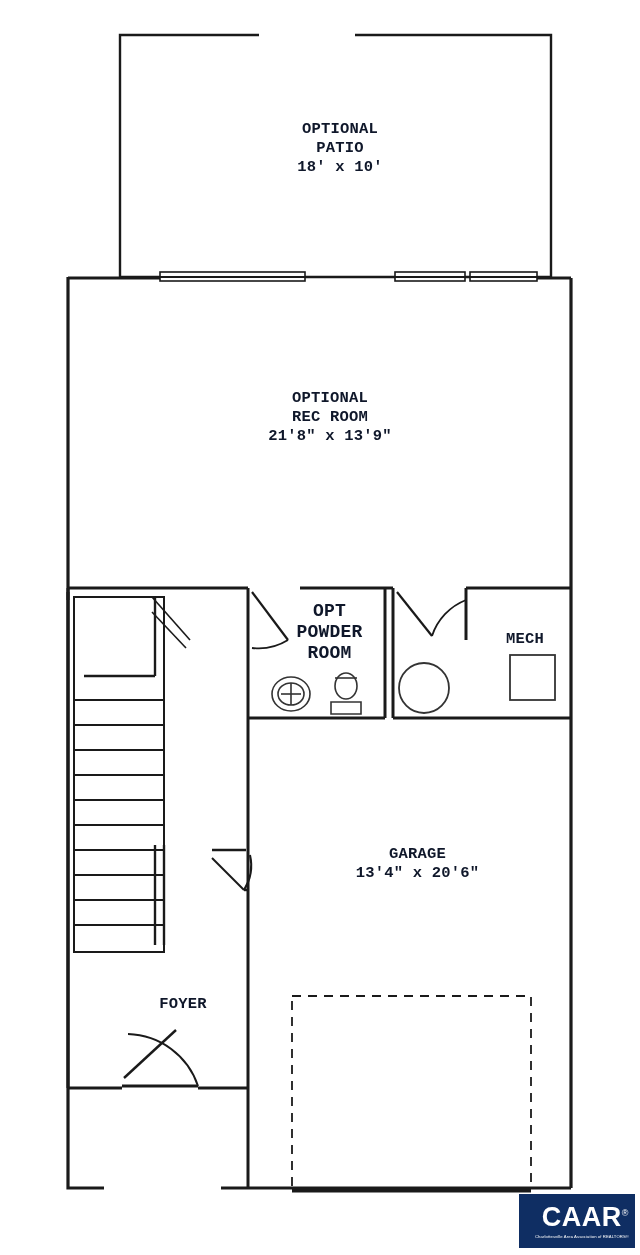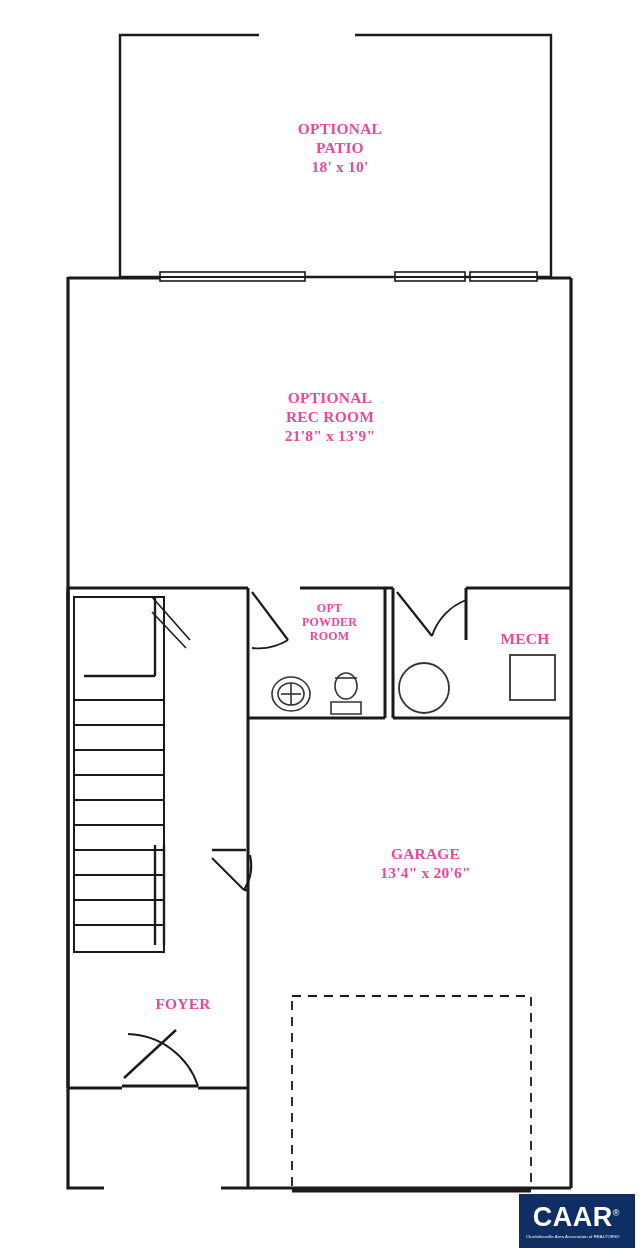--- a/index.html
+++ b/index.html
@@ -17,74 +17,74 @@
   #floorplan {
     position: absolute;
     left: 0;
     top: 0;
     width: 640px;
     height: 1255px;
   }
   .room-label {
     position: absolute;
     text-align: center;
-    color: #ec4899;
+    color: #0f172a;
     font-weight: bold;
     line-height: 1.22;
     letter-spacing: 0.2px;
     white-space: pre-line;
-    font-family: Liberation Serif, serif;
+    font-family: Liberation Mono, monospace;
   }
   .lbl-patio {
     left: 200px;
     top: 120px;
     width: 280px;
     font-size: 15.5px;
   }
   .lbl-rec {
     left: 180px;
     top: 389px;
     width: 300px;
     font-size: 15.5px;
   }
   .lbl-powder {
     left: 272px;
     top: 601px;
     width: 115px;
-    font-size: 12px;
+    font-size: 18px;
     line-height: 1.18;
   }
   .lbl-mech {
     left: 470px;
     top: 630px;
     width: 110px;
     font-size: 15.5px;
   }
   .lbl-garage {
-    left: 318px;
+    left: 310px;
     top: 845px;
     width: 215px;
     font-size: 15.5px;
   }
   .lbl-foyer {
     left: 108px;
     top: 995px;
     width: 150px;
     font-size: 15.5px;
   }
   .caar-badge {
     position: absolute;
     left: 519px;
     top: 1194px;
     width: 116px;
     height: 54px;
     background: #0f2e63;
     color: #ffffff;
     box-sizing: border-box;
-    padding: 4px 15px 3px 6px;
+    padding: 4px 6px 3px 6px;
     display: flex;
     flex-direction: column;
     justify-content: center;
   }
   .caar-badge .caar-main {
     font-size: 27px;
     font-weight: bold;
     letter-spacing: 0.5px;
     line-height: 1;
     text-align: right;

